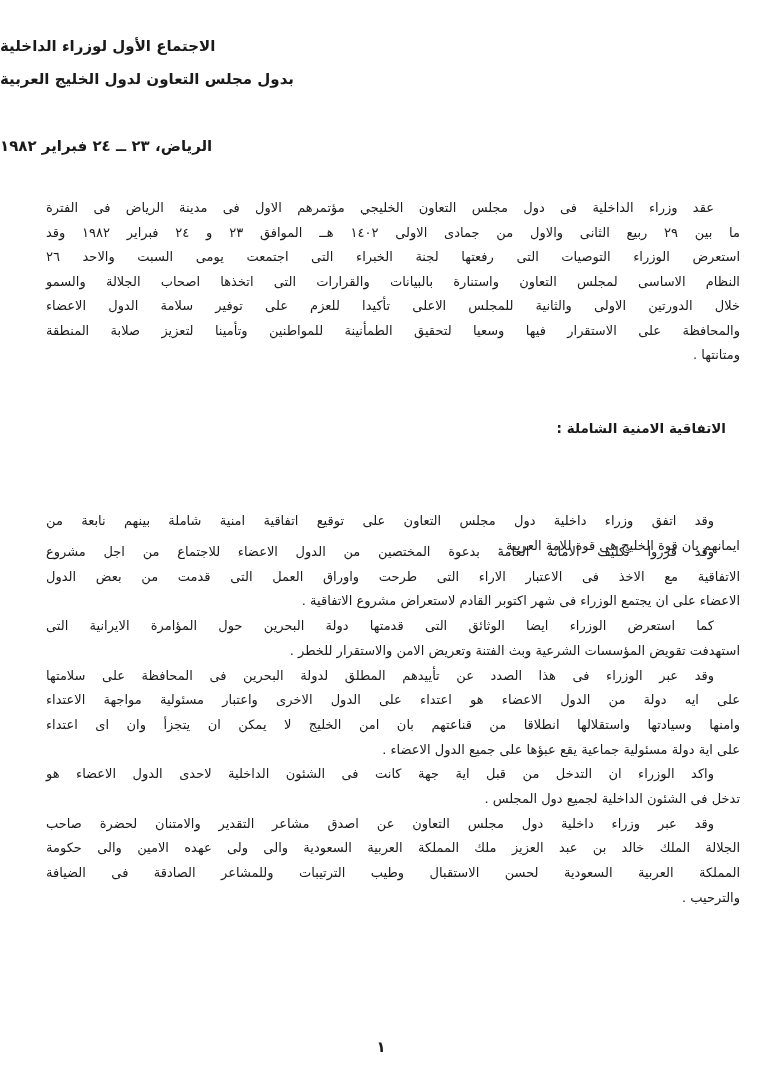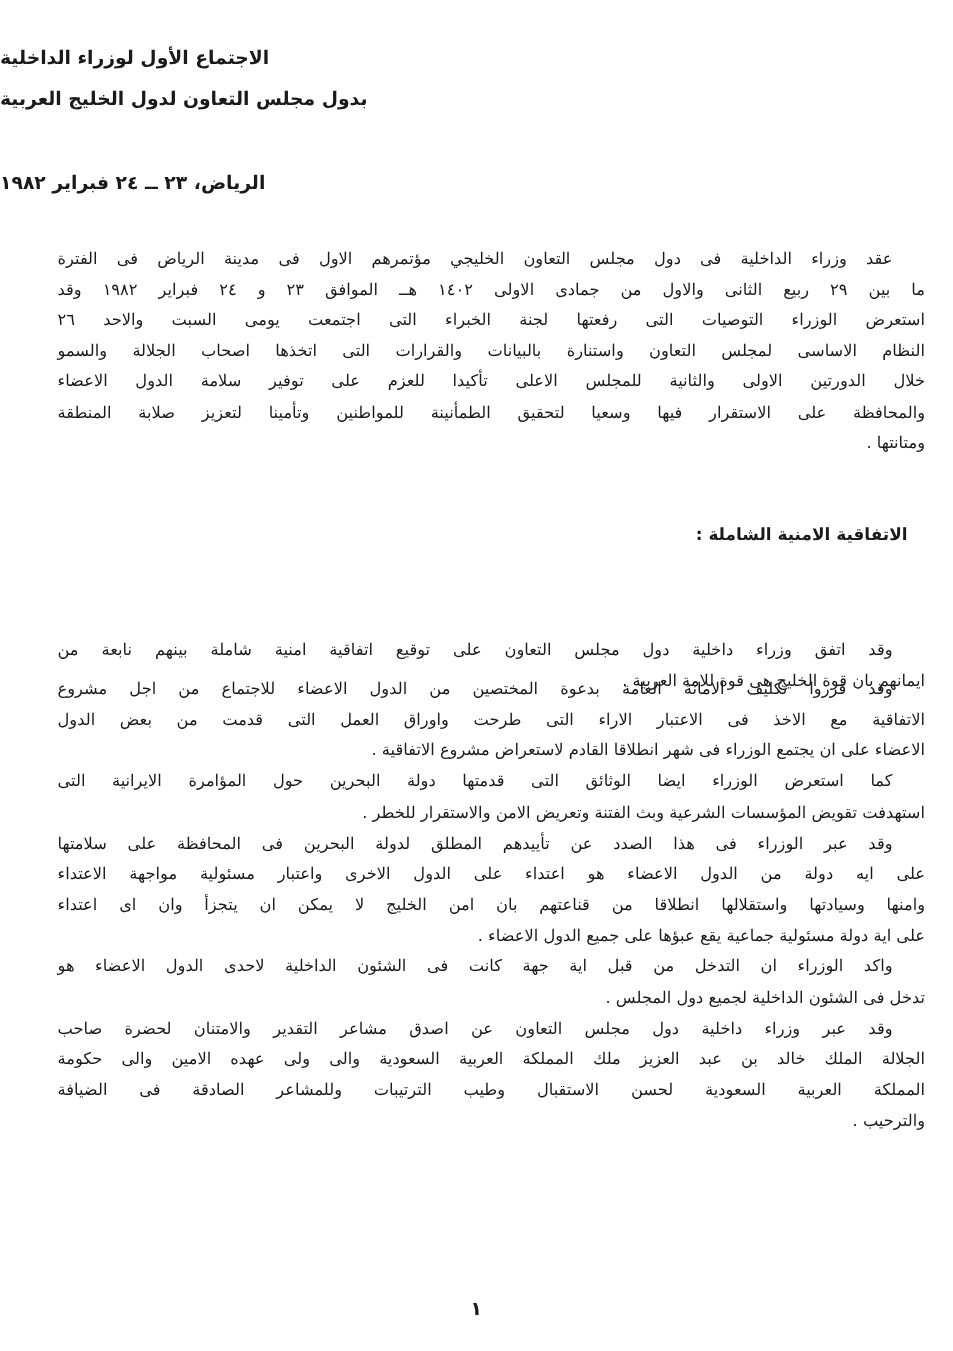--- a/index.html
+++ b/index.html
@@ -101,21 +101,21 @@
 
   <div class="body-text p2">
     <span class="line indent">وقد اتفق وزراء داخلية دول مجلس التعاون على توقيع اتفاقية امنية شاملة بينهم نابعة من</span>
     <span class="line last">ايمانهم بان قوة الخليج هى قوة للامة العربية .</span>
   </div>
 
   <div class="body-text p3">
     <div>
       <span class="line indent">وقد قرروا تكليف الامانة العامة بدعوة المختصين من الدول الاعضاء للاجتماع من اجل مشروع</span>
       <span class="line">الاتفاقية مع الاخذ فى الاعتبار الاراء التى طرحت واوراق العمل التى قدمت من بعض الدول</span>
-      <span class="line last">الاعضاء على ان يجتمع الوزراء فى شهر انطلاقا القادم لاستعراض مشروع الاتفاقية .</span>
+      <span class="line last">الاعضاء على ان يجتمع الوزراء فى شهر اكتوبر القادم لاستعراض مشروع الاتفاقية .</span>
     </div>
     <div>
       <span class="line indent">كما استعرض الوزراء ايضا الوثائق التى قدمتها دولة البحرين حول المؤامرة الايرانية التى</span>
       <span class="line last">استهدفت تقويض المؤسسات الشرعية وبث الفتنة وتعريض الامن والاستقرار للخطر .</span>
     </div>
     <div>
       <span class="line indent">وقد عبر الوزراء فى هذا الصدد عن تأييدهم المطلق لدولة البحرين فى المحافظة على سلامتها</span>
       <span class="line">على ايه دولة من الدول الاعضاء هو اعتداء على الدول الاخرى واعتبار مسئولية مواجهة الاعتداء</span>
       <span class="line">وامنها وسيادتها واستقلالها انطلاقا من قناعتهم بان امن الخليج لا يمكن ان يتجزأ وان اى اعتداء</span>
       <span class="line last">على اية دولة مسئولية جماعية يقع عبؤها على جميع الدول الاعضاء .</span>

